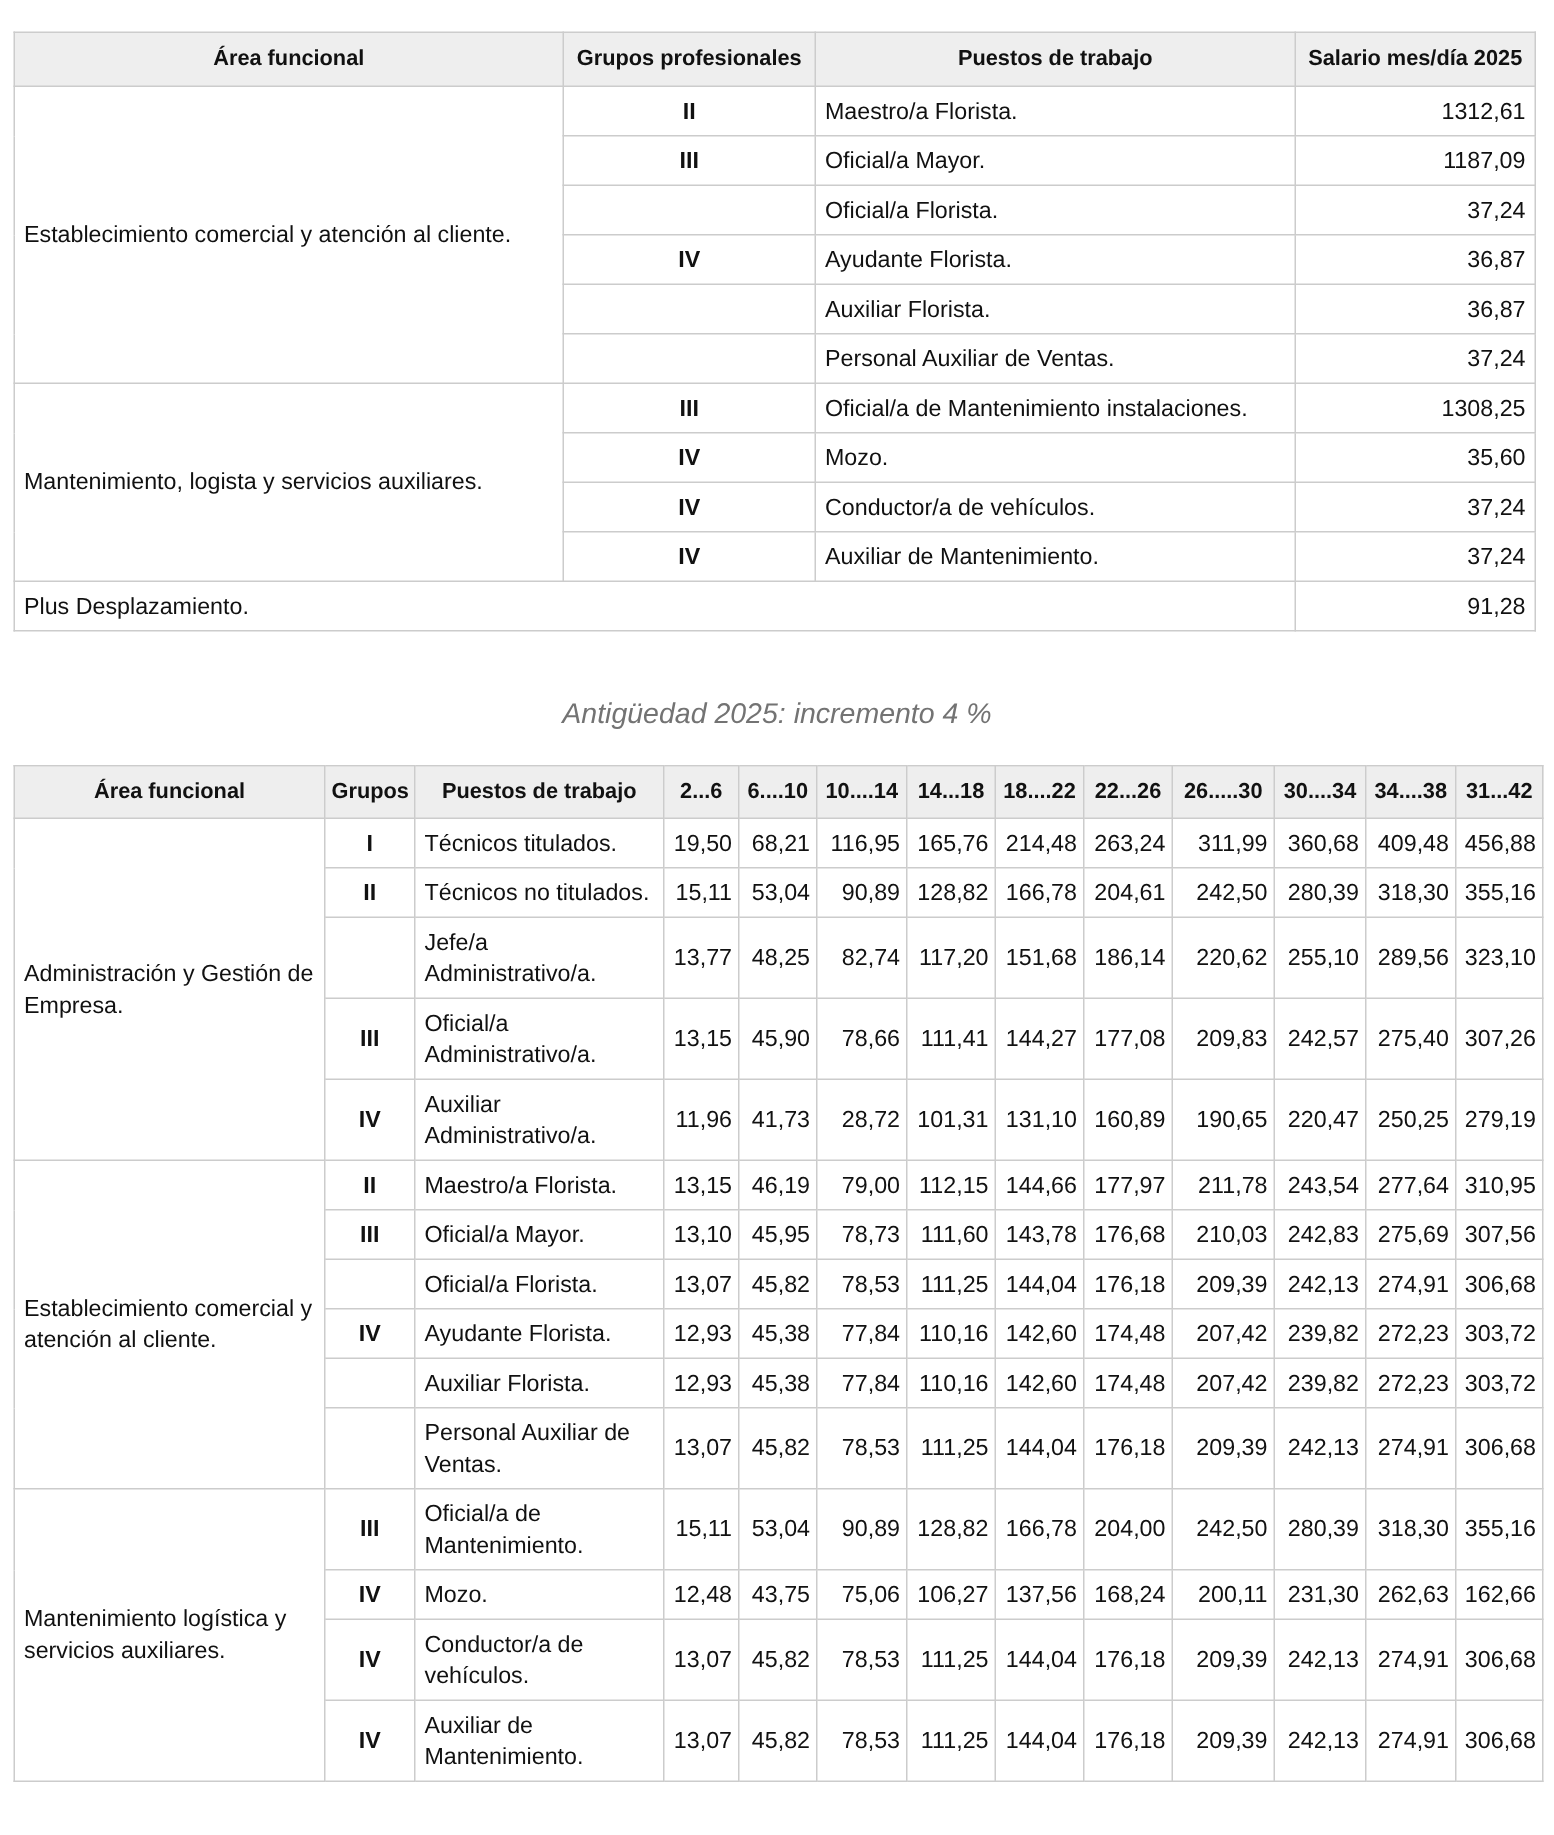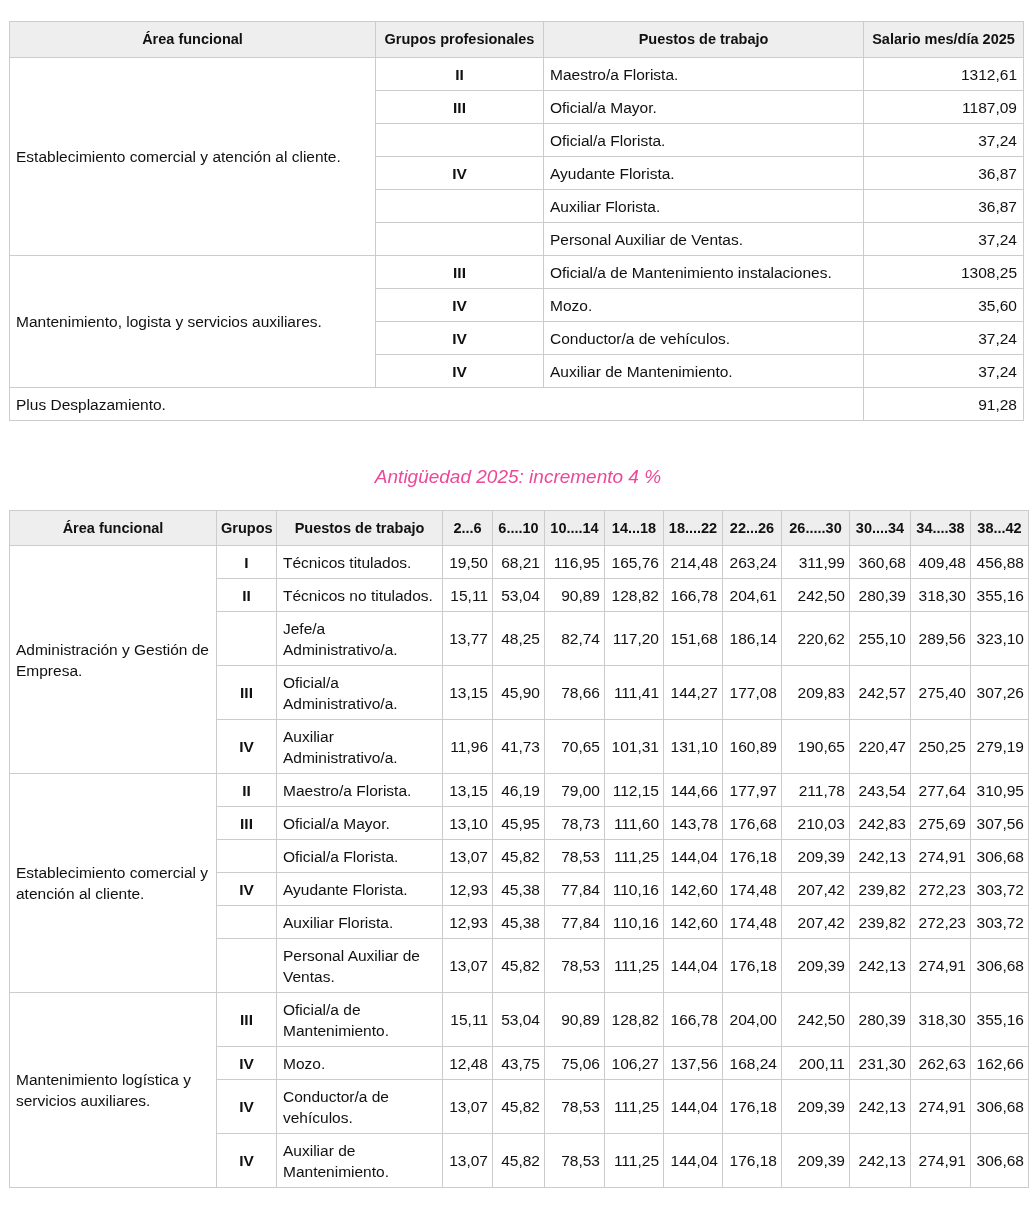--- a/index.html
+++ b/index.html
@@ -6,21 +6,21 @@
   body { width: 1036px; height: 1223px; position: relative; font-family: "Liberation Sans", sans-serif; color: #111; font-size: 15.5px; }
   table { border-collapse: collapse; position: absolute; table-layout: fixed; }
   td, th { border: 1px solid #cccccc; padding: 0 6px; vertical-align: middle; line-height: 21px; }
   th { background: #eeeeee; font-weight: bold; font-size: 14.5px; text-align: center; }
   .c { text-align: center; font-weight: bold; }
   .r { text-align: right; }
   #t1 { left: 9px; top: 21px; width: 1014px; }
   #t1 th { height: 35px; }
   #t1 td { height: 32px; }
   #t1 td.num { }
-  #caption { position: absolute; left: 0; width: 1036px; top: 466px; text-align: center; font-style: italic; font-size: 19px; color: #ec4899; }
+  #caption { position: absolute; left: 0; width: 1036px; top: 466px; text-align: center; font-style: italic; font-size: 19px; color: #737373; }
   #t2 { left: 9px; top: 510px; width: 1014px; }
   #t2 th { height: 34px; padding: 0 4px; }
   #t2 td { height: 32px; }
   #t2 td.tall { height: 53px; }
   #t2 td.num { padding: 0 4px; text-align: right; }
 </style>
 </head>
 <body>
 
 <table id="t1">
@@ -123,21 +123,21 @@
       <th>Puestos de trabajo</th>
       <th>2...6</th>
       <th>6....10</th>
       <th>10....14</th>
       <th>14...18</th>
       <th>18....22</th>
       <th>22...26</th>
       <th>26.....30</th>
       <th>30....34</th>
       <th>34....38</th>
-      <th>38...42</th>
+      <th>31...42</th>
     </tr>
   </thead>
   <tbody id="t2body">
       <tr>
         <td class="" rowspan="5">Administración y Gestión de Empresa.</td>
         <td class="c">I</td>
         <td>Técnicos titulados.</td>
         <td class="num">19,50</td>
         <td class="num">68,21</td>
         <td class="num">116,95</td>
@@ -189,21 +189,21 @@
         <td class="num tall">209,83</td>
         <td class="num tall">242,57</td>
         <td class="num tall">275,40</td>
         <td class="num tall">307,26</td>
       </tr>
       <tr>
         <td class="c tall">IV</td>
         <td class="tall">Auxiliar Administrativo/a.</td>
         <td class="num tall">11,96</td>
         <td class="num tall">41,73</td>
-        <td class="num tall">70,65</td>
+        <td class="num tall">28,72</td>
         <td class="num tall">101,31</td>
         <td class="num tall">131,10</td>
         <td class="num tall">160,89</td>
         <td class="num tall">190,65</td>
         <td class="num tall">220,47</td>
         <td class="num tall">250,25</td>
         <td class="num tall">279,19</td>
       </tr>
       <tr>
         <td class="" rowspan="6">Establecimiento comercial y atención al cliente.</td>

